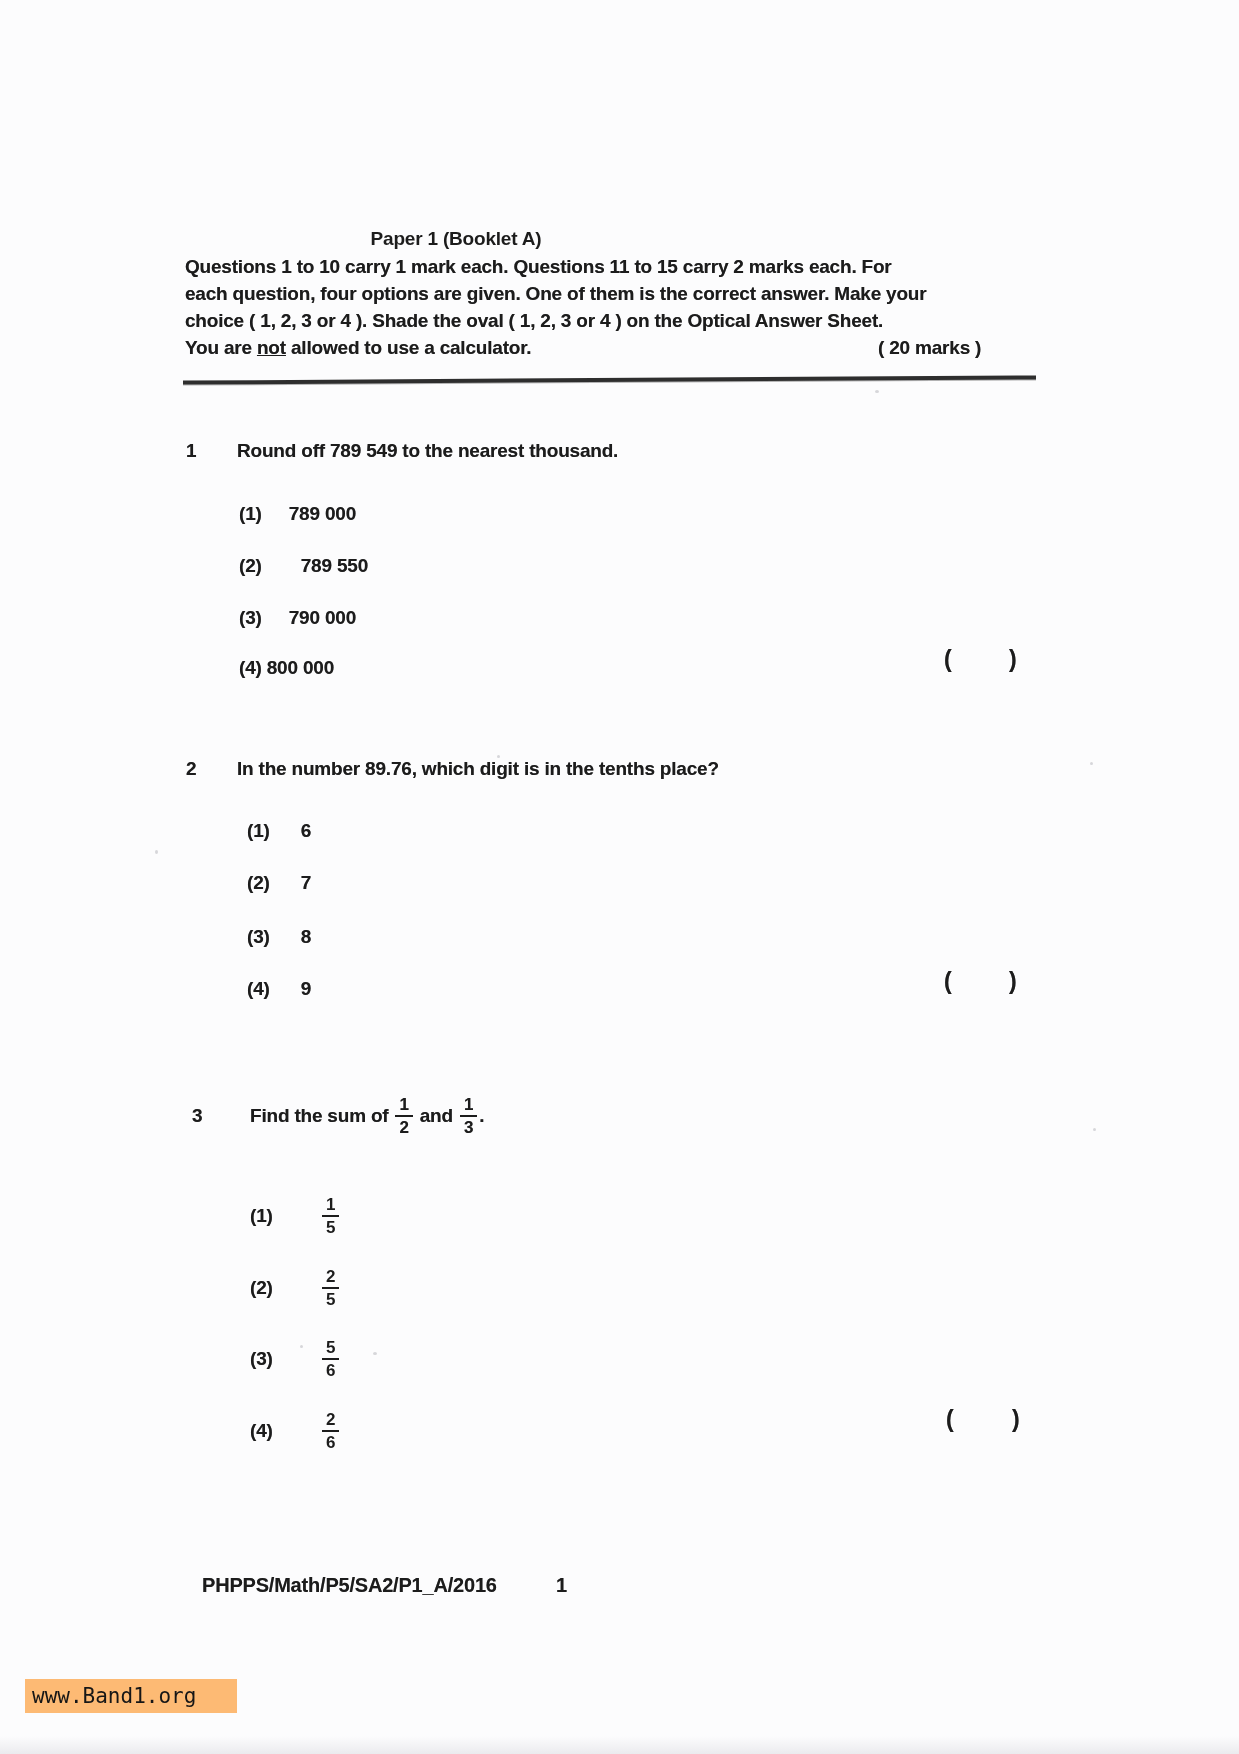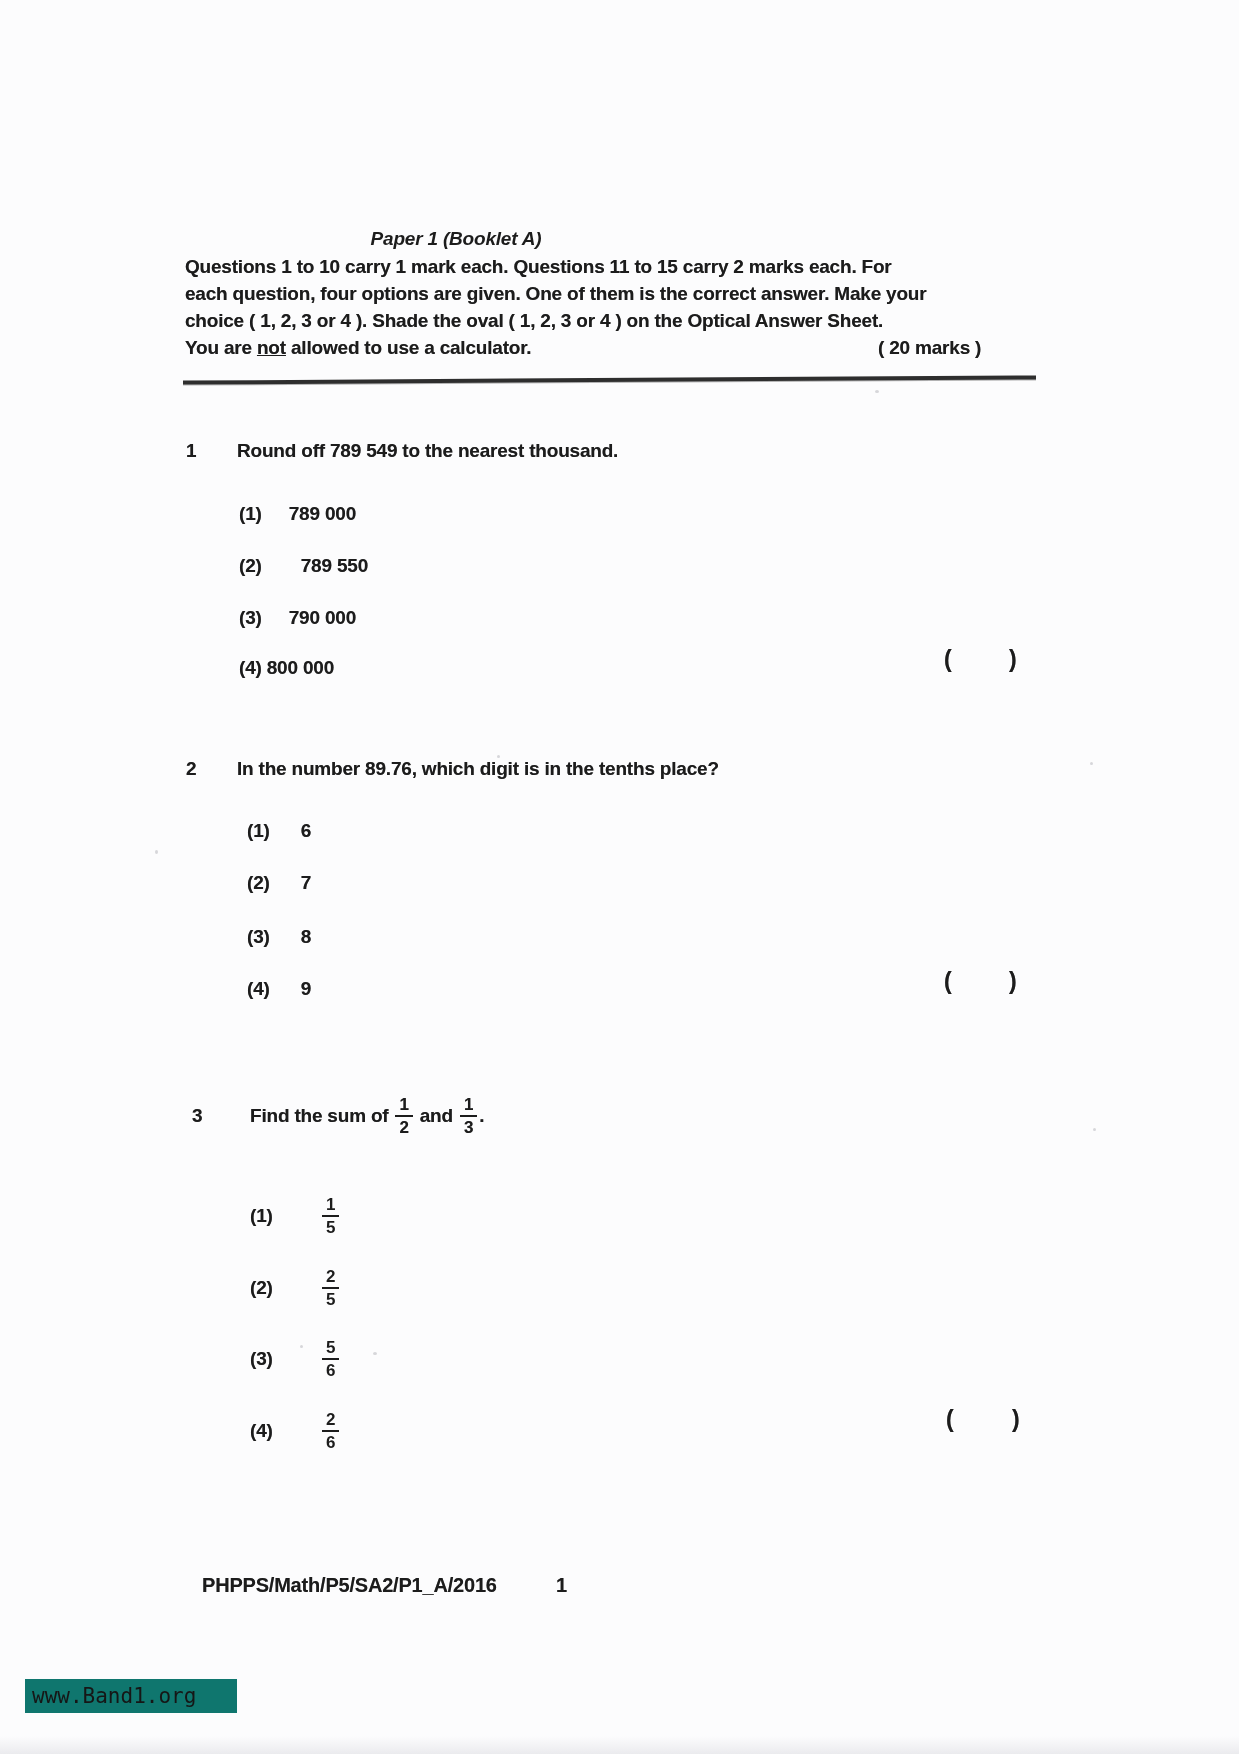--- a/index.html
+++ b/index.html
@@ -26,38 +26,38 @@
   .frac .num{display:block;padding:0 4px 1px 4px;}
   .frac .den{display:block;border-top:2.5px solid #1c1c1c;padding:1px 4px 0 4px;}
   .optrow{position:absolute;display:flex;align-items:center;height:54px;}
   .optrow .optlabel{width:44px;font-size:19px;text-shadow:0 0 0.5px rgba(20,20,20,0.55);}
   .optrow .fracwrap{margin-left:28px;}
   .q3line{position:absolute;display:flex;align-items:center;height:56px;gap:7px;}
   .underline{text-decoration:underline;}
   .footer-txt{font-size:20px;text-shadow:0 0 0.5px rgba(20,20,20,0.5);}
   .watermark-box{
     position:absolute;left:25px;top:1679px;width:212px;height:34px;
-    background:#0f766e;display:flex;align-items:center;
+    background:#fdba74;display:flex;align-items:center;
   }
   .watermark-txt{
     font-family:"DejaVu Sans Mono",monospace;font-weight:normal;
     font-size:21px;color:#161616;padding-left:7px;letter-spacing:0;
   }
   .speck{position:absolute;background:#c9c9ce;border-radius:50%;opacity:0.75;}
   .bottom-smudge{
     position:absolute;left:0;top:1736px;width:1239px;height:18px;
     background:linear-gradient(#fcfcfd,#ebebee);
   }
 </style>
 </head>
 <body>
 
 <div class="page">
 
-  <div class="abs title" style="left:356px;top:228px;width:200px;font-style:italic;">Paper 1 (Booklet A)</div>
+  <div class="abs title" style="left:356px;top:228px;width:200px;">Paper 1 (Booklet A)</div>
 
   <div class="abs txt" style="left:185px;top:256px;">Questions 1 to 10 carry 1 mark each. Questions 11 to 15 carry 2 marks each. For</div>
   <div class="abs txt" style="left:185px;top:283px;">each question, four options are given. One of them is the correct answer. Make your</div>
   <div class="abs txt" style="left:185px;top:310px;">choice ( 1, 2, 3 or 4 ). Shade the oval ( 1, 2, 3 or 4 ) on the Optical Answer Sheet.</div>
   <div class="abs txt" style="left:185px;top:337px;text-align:center;">
     <span>You are </span><span class="underline">not</span><span> allowed to use a calculator.</span>
   </div>
   <div class="abs txt" style="left:878px;top:337px;">( 20 marks )</div>
 
   <div class="rule"></div>

